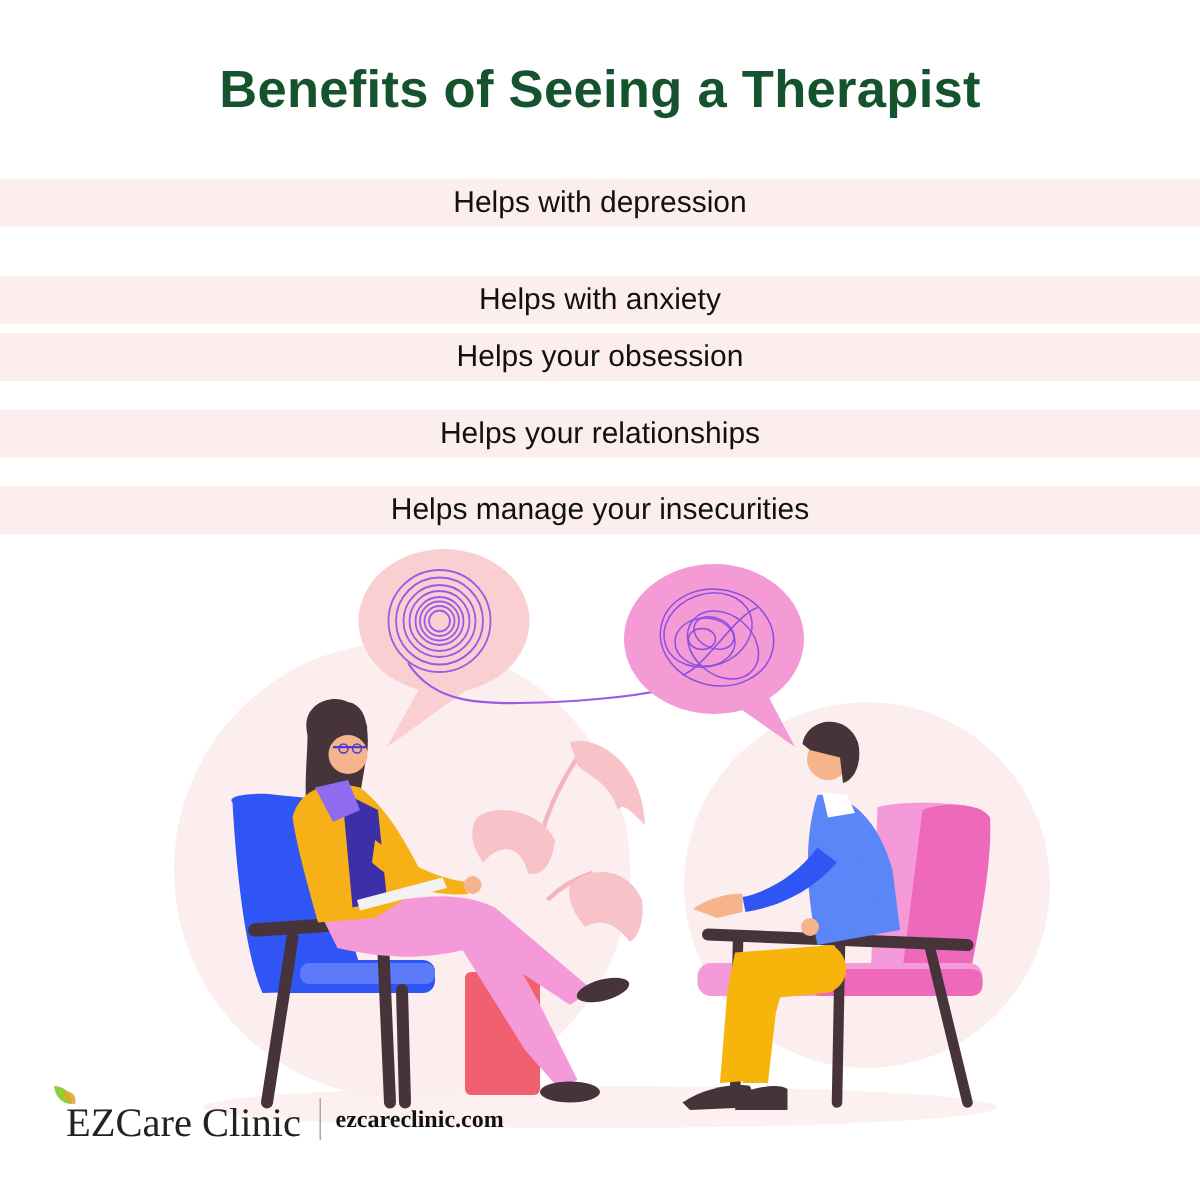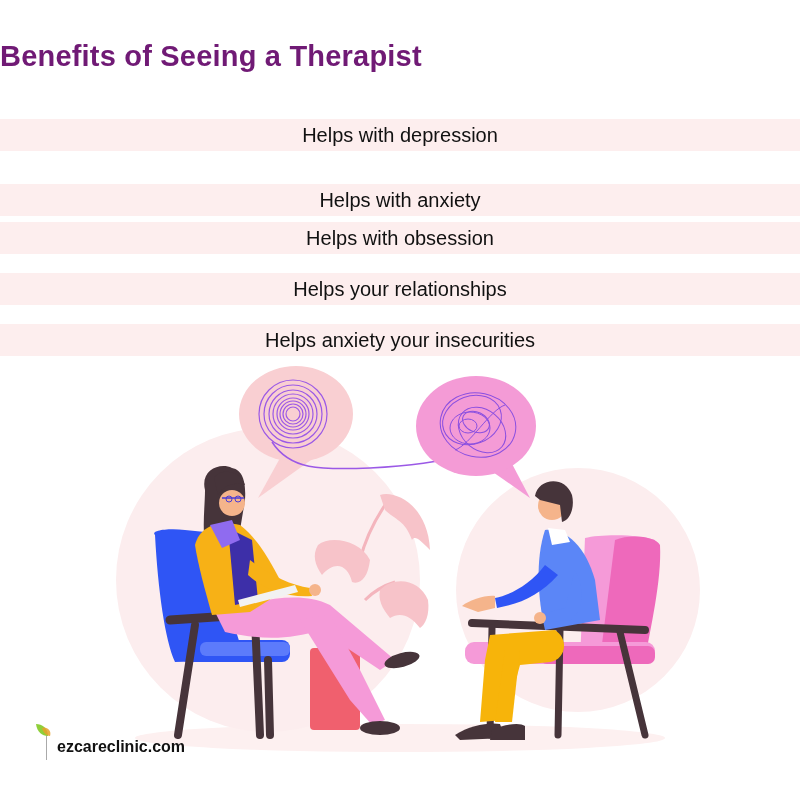--- a/index.html
+++ b/index.html
@@ -1,48 +1,48 @@
 <!DOCTYPE html>
 <html><head>
 <meta charset="utf-8">
 <style>
   html, body { margin:0; padding:0; background:#ffffff; }
   body { width:800px; height:800px; position:relative; overflow:hidden;
          font-family:"Liberation Sans", sans-serif; }
-  .title { position:absolute; top:40px; left:0; width:800px; text-align:left;
-           font-family:"Liberation Sans", sans-serif; font-weight:bold; font-size:29px; color:#701a75; letter-spacing:0.2px; }
+  .title { position:absolute; top:40px; left:0; width:800px; text-align:center;
+           font-family:"Liberation Sans", sans-serif; font-weight:bold; font-size:35px; color:#14532d; letter-spacing:0.2px; }
   .band { position:absolute; left:0; width:800px; height:32px; background:#fdeeee;
           display:flex; align-items:center; justify-content:center; }
   .band span { font-family:"Liberation Sans", sans-serif; font-size:20px; color:#111; }
   .art { position:absolute; left:0; top:360px; width:800px; height:400px; }
   .footer { position:absolute; left:34px; top:722px; height:40px; display:flex; align-items:flex-end; }
   .brand { font-family:"Liberation Serif", serif; font-size:27px; color:#222; margin-left:10px; line-height:1; }
   .sep { width:1px; height:28px; background:#aaa; margin:0 10px 2px 12px; }
-  .site { font-family:Liberation Sans, sans-serif; font-weight:bold; font-size:16px; color:#111; margin-bottom:6px; }
+  .site { font-family:Liberation Serif, serif; font-weight:bold; font-size:16px; color:#111; margin-bottom:6px; }
   .leaf { position:absolute; left:0; top:0; }
 </style>
 </head>
 <body>
 
 <div class="title">Benefits of Seeing a Therapist</div>
 
 <div class="band" style="top:119px">
     <span>Helps with depression</span>
   </div>
 <div class="band" style="top:184px">
     <span>Helps with anxiety</span>
   </div>
 <div class="band" style="top:222px">
-    <span>Helps with obsession</span>
+    <span>Helps your obsession</span>
   </div>
 <div class="band" style="top:273px">
     <span>Helps your relationships</span>
   </div>
 <div class="band" style="top:324px">
-    <span>Helps anxiety your insecurities</span>
+    <span>Helps manage your insecurities</span>
   </div>
 
 <svg class="art" viewBox="0 360 800 400">
 
   <ellipse cx="400" cy="738" rx="265" ry="14" fill="#fdf0f0"></ellipse>
 
   <circle cx="268" cy="580" r="152" fill="#fcedee"></circle>
   <circle cx="578" cy="590" r="122" fill="#fcedee"></circle>
 
   <g>
@@ -154,15 +154,16 @@
     <circle cx="552" cy="506" r="14" fill="#f5b48b"></circle>
     <path d="M535,496 C538,478 565,475 572,495 C575,508 570,520 562,522 L560,505 L540,500 Z" fill="#46343a"></path>
   </g>
 </svg>
 
 <div class="footer">
   <svg class="leaf" width="20" height="22" viewBox="0 0 20 22" style="position:absolute;left:0;top:0;">
     <path d="M2,2 C8,2 14,6 14,14 C8,14 3,10 2,2 Z" fill="#8fcf3a"></path>
     <path d="M8,6 C12,4 18,8 16,14 C12,14 9,10 8,6 Z" fill="#e6a12a" opacity="0.85"></path>
   </svg>
+  <span class="brand">EZCare Clinic</span>
   <span class="sep"></span>
   <span class="site">ezcareclinic.com</span>
 </div>
 
 </body></html>

